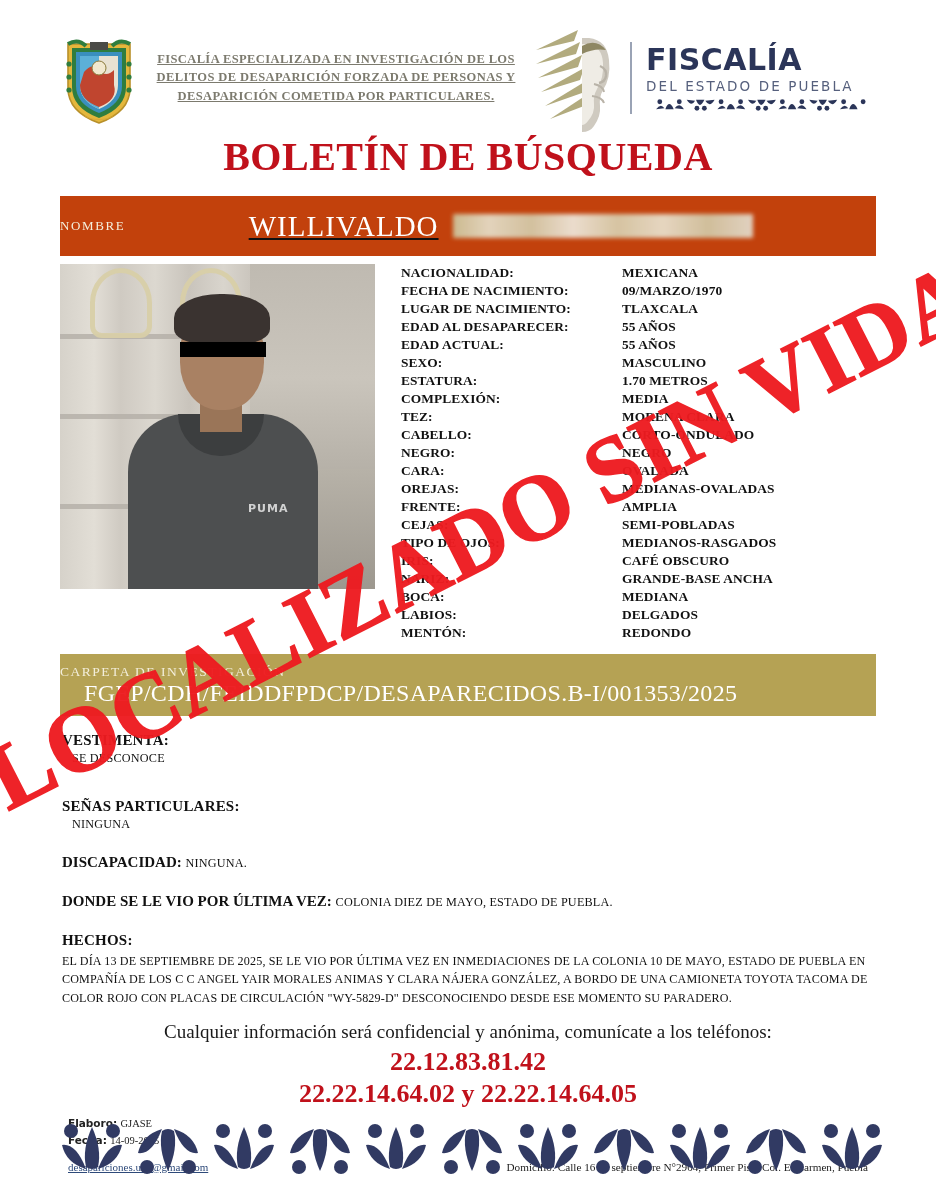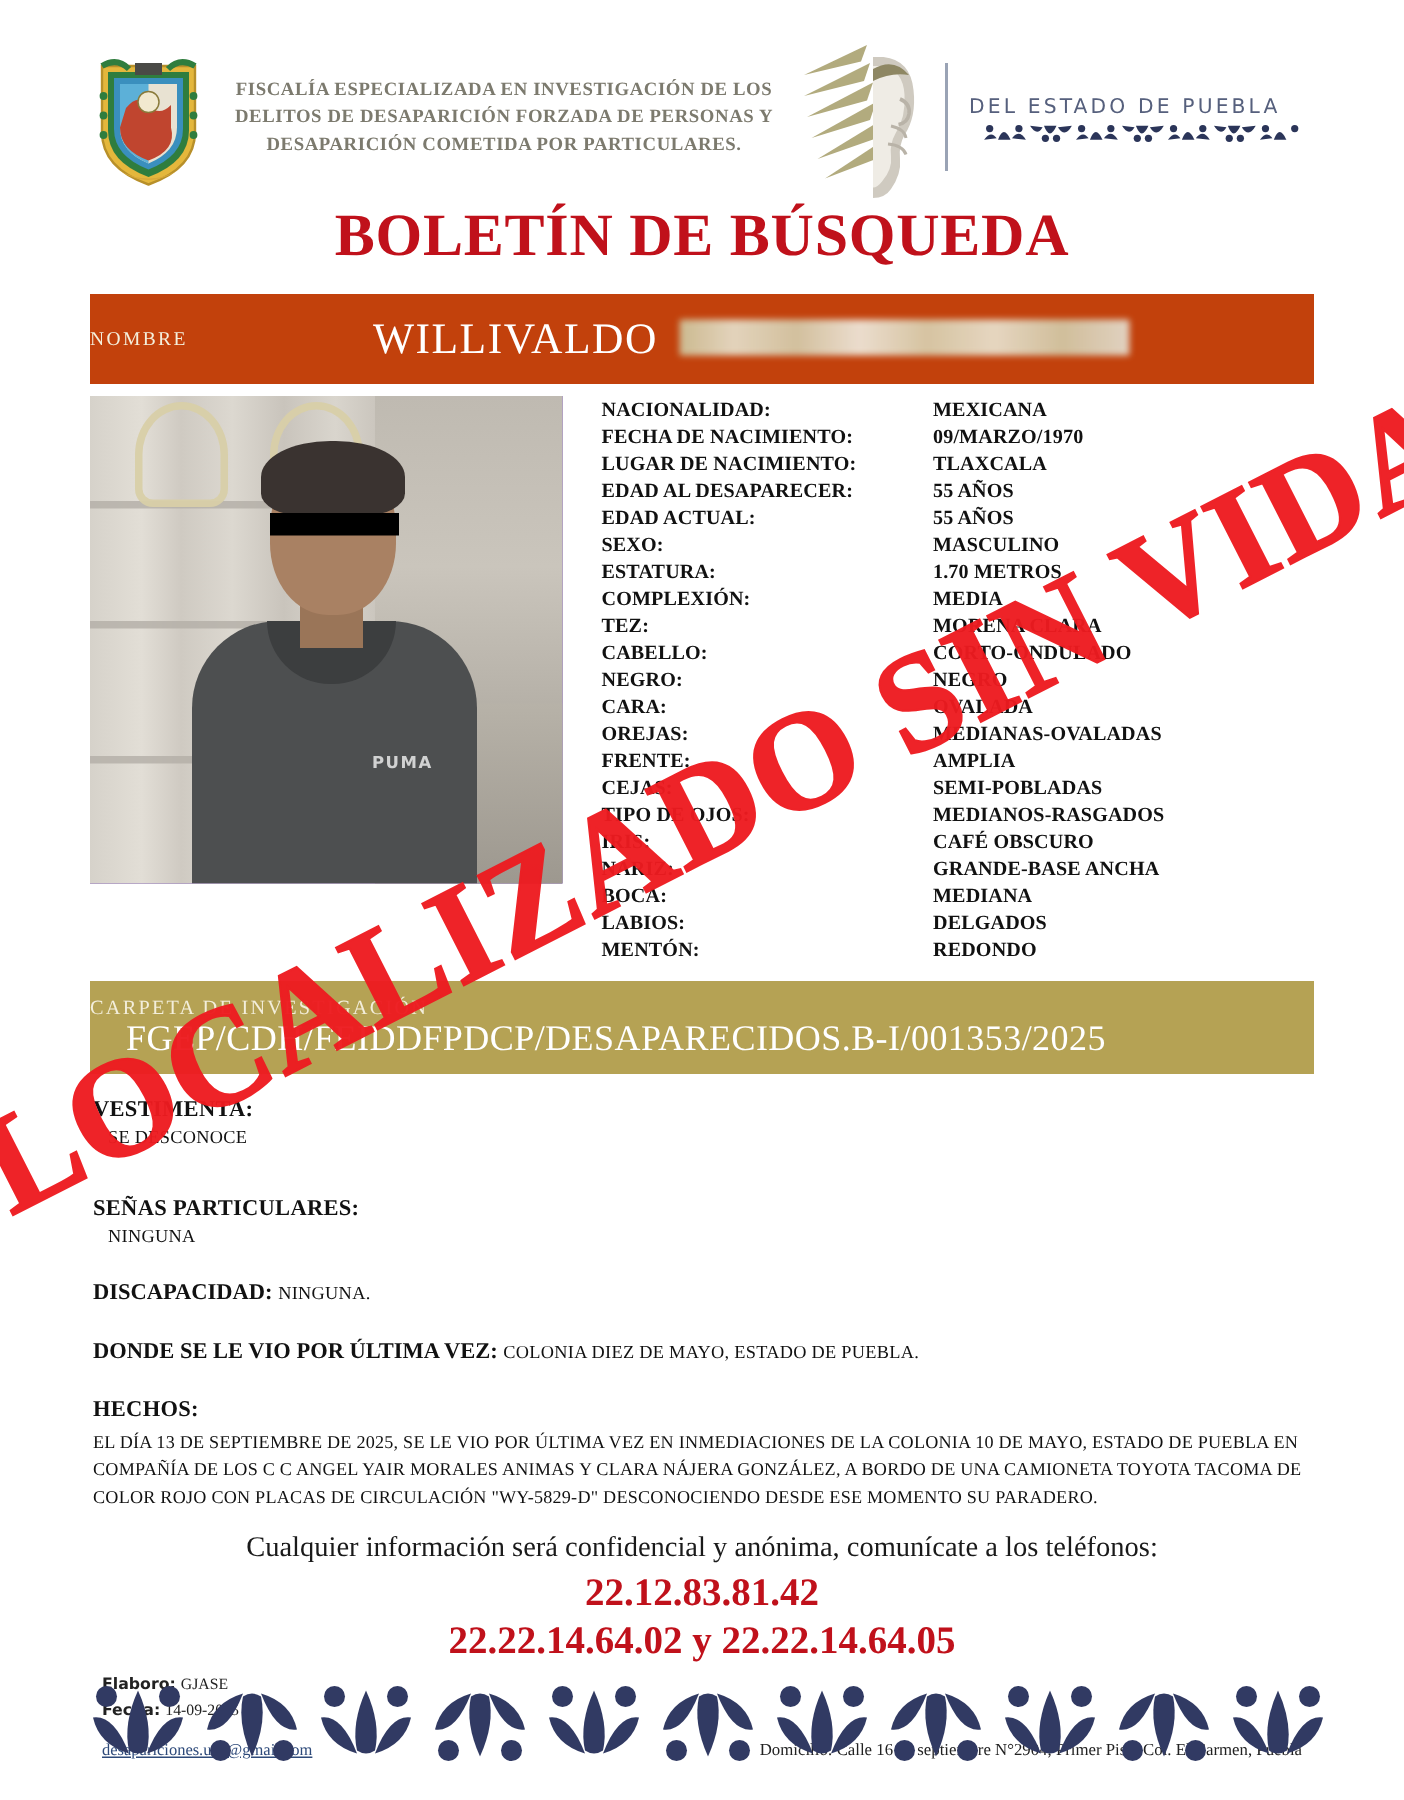--- a/index.html
+++ b/index.html
@@ -11,21 +11,21 @@
     overflow:hidden;
     position:relative;
   }
   .page{position:relative;width:936px;height:1200px;overflow:hidden;}
 
   
   .header{display:flex;align-items:center;padding:30px 60px 0 60px;height:125px;box-sizing:border-box;}
   .crest{width:78px;height:95px;flex:0 0 78px;position:relative;}
   .header-text{flex:1;text-align:center;font-family:"Liberation Serif",serif;
     font-size:12.5px;letter-spacing:.4px;line-height:1.45;color:#7c7a6e;font-weight:600;
-    padding:0 10px;}
+    padding:0 10px;text-decoration:underline;}
   .fg-logo{flex:0 0 330px;display:flex;align-items:center;height:110px;}
   .fg-wing{width:92px;height:108px;flex:0 0 92px;position:relative;}
   .fg-divider{width:2px;height:72px;background:#9aa3b5;margin:0 14px 0 4px;}
   .fg-words{display:flex;flex-direction:column;justify-content:center;}
   .fg-words .l1,.fg-words .l2{
     font-family:"DejaVu Sans",sans-serif;font-weight:bold;font-size:30px;
     letter-spacing:.5px;color:#2b3559;line-height:.99;}
   .fg-words .l3{font-family:"DejaVu Sans",sans-serif;font-size:13.5px;letter-spacing:2.1px;
     color:#56607d;margin-top:3px;}
   .fg-orn{margin-top:3px;height:13px;}
@@ -38,21 +38,21 @@
 
   
   .name-banner{
     margin:16px 60px 0 60px;background:#c2410c;height:60px;position:relative;
     display:flex;flex-direction:row;align-items:center;justify-content:center;
   }
   .name-banner .cap{
     font-family:"Liberation Serif",serif;font-size:13px;letter-spacing:1.6px;color:#f4efdc;
     line-height:1;margin-bottom:1px;
   }
-  .name-row{display:flex;align-items:baseline;justify-content:center;width:100%;}
+  .name-row{display:flex;align-items:baseline;justify-content:center;width:100%;text-decoration:underline;}
   .name-given{
     font-family:"Liberation Serif",serif;font-size:29px;color:#ffffff;letter-spacing:1px;
     line-height:1;
   }
   .name-redacted{
     display:inline-block;margin-left:14px;height:24px;width:300px;
     background:linear-gradient(90deg,#cdc49b 0%,#e6e0cb 12%,#d4cbaa 26%,#efeade 40%,
       #d8cfae 55%,#e9e3d0 70%,#d2c9a7 85%,#e4ded0 100%);
     filter:blur(2.2px);opacity:.92;border-radius:1px;position:relative;top:2px;
   }
@@ -204,20 +204,21 @@
           <path d="M55 14 q18 2 20 22 q2 18 -6 30 q-4 7 -3 16 q1 10 -6 20 q-4 6 -12 6 l0 -94 Z" fill="#cfcac0"></path>
           <path d="M55 20 q13 3 14 19 q1 15 -6 26 q-4 7 -3 15 q1 9 -6 17 q-3 4 -6 4 l0 -81 Z" fill="#efece5"></path>
           <path d="M66 42 q7 3 6 10 q-1 6 -7 7" fill="none" stroke="#b9b3a8" stroke-width="2.4"></path>
           <path d="M60 60 q9 2 10 8" fill="none" stroke="#b9b3a8" stroke-width="2"></path>
           <path d="M58 72 q10 1 12 7" fill="none" stroke="#b9b3a8" stroke-width="2"></path>
           <path d="M48 22 q14 -8 24 4 q-12 -2 -24 4 Z" fill="#8e8763"></path>
         </svg>
       </div>
       <div class="fg-divider"></div>
       <div class="fg-words">
+        <div class="l1">FISCALÍA</div>
         <div class="l3">DEL ESTADO DE PUEBLA</div>
         <div class="fg-orn">
           <svg viewBox="0 0 230 14" width="230" height="13">
             <g fill="#2b3559">
               <g>
                   <circle cx="6" cy="4" r="2.6"></circle>
                   <path d="M12 12 q4 -11 9 0 Z"></path>
                   <circle cx="27" cy="4" r="2.6"></circle>
                  <path d="M2 12 q5 -7 9 -1 Z"></path>
                   <path d="M22 11 q5 -7 10 1 Z"></path>

